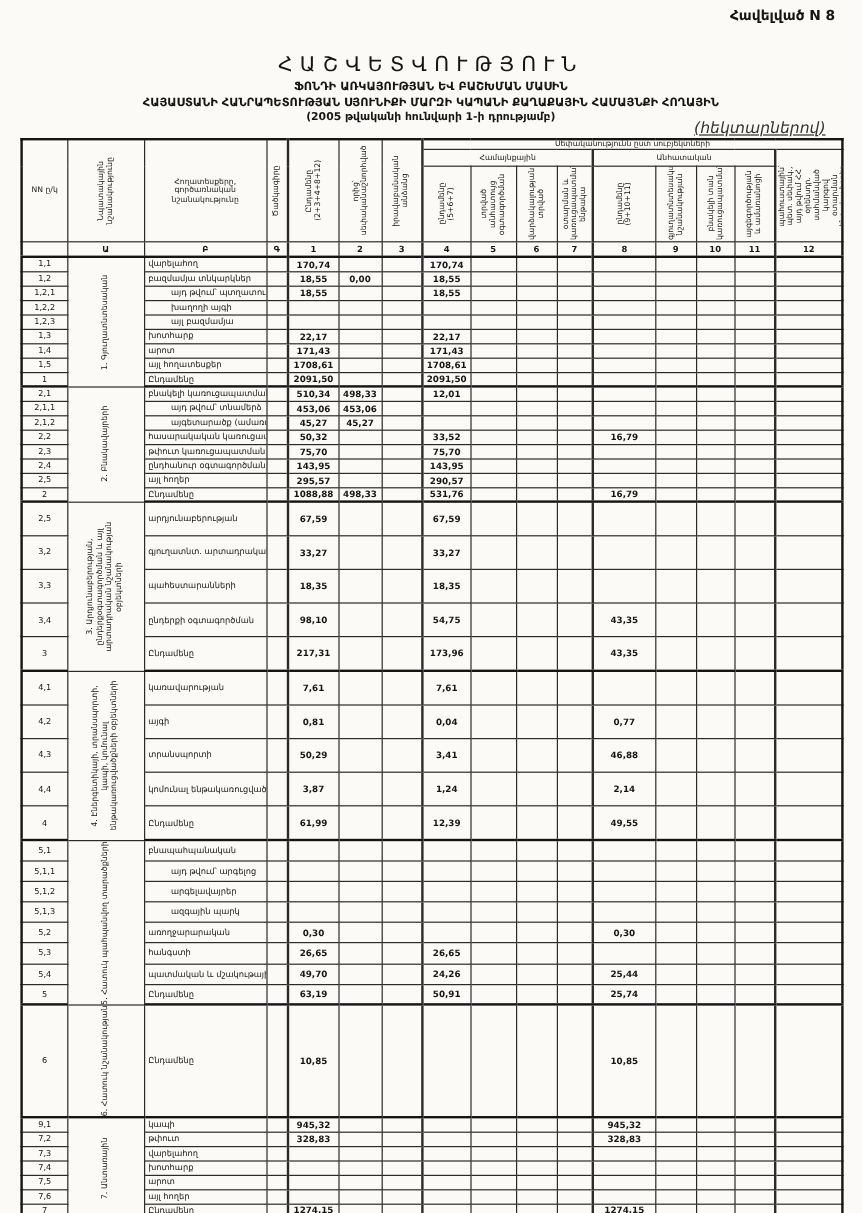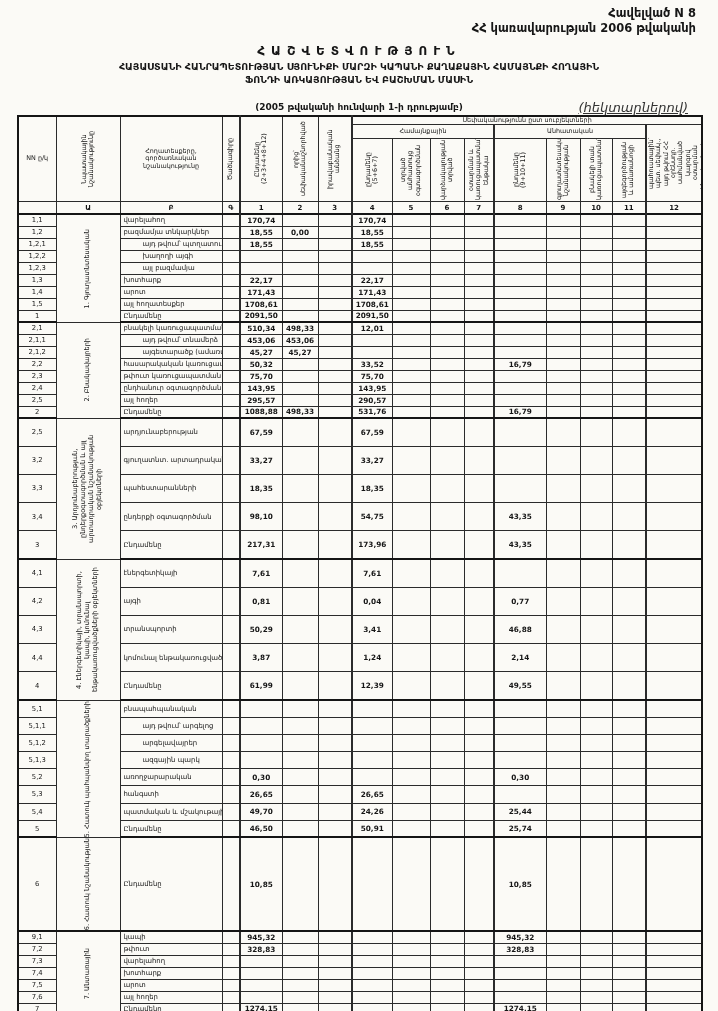--- a/index.html
+++ b/index.html
@@ -10,23 +10,23 @@
     font-family:"DejaVu Sans", sans-serif;
     position:relative;
   }
   .page{position:relative;width:710px;height:1011px;overflow:hidden;}
 
   .appendix{
     position:absolute;top:6px;right:14px;
     text-align:right;font-weight:bold;font-size:11.5px;line-height:1.3;
   }
   .title-block{position:absolute;top:44px;left:0;width:718px;text-align:center;}
-  .main-title{font-weight:bold;font-size:12px;letter-spacing:6px;}
+  .main-title{font-weight:normal;font-size:17px;letter-spacing:6px;}
   .subtitle{font-weight:bold;font-size:9.5px;margin-top:3px;line-height:1.35;}
-  .period{font-weight:bold;font-size:9px;margin-top:15px;}
+  .period{font-weight:bold;font-size:9px;margin-top:0;}
   .unit-note{
     position:absolute;top:100px;right:22px;
     font-style:italic;font-size:13px;color:#333;text-decoration:underline;
   }
 
   table.report{
     position:absolute;top:115px;left:17px;
     border-collapse:collapse;table-layout:fixed;width:684px;
     border:2px solid #151515;
   }
@@ -67,28 +67,27 @@
     font-weight:bold;font-size:11.5px;
   }
 </style>
 </head>
 <body>
 
 <div class="page">
 
   <div class="appendix">
     <div>Հավելված N 8</div>
-    <div>ՀՀ կառավարության 2006 թվականի</div>
   </div>
 
   <div class="title-block">
     <div class="main-title">ՀԱՇՎԵՏՎՈՒԹՅՈՒՆ</div>
     <div class="subtitle">
+      <div>ՖՈՆԴԻ ԱՌԿԱՅՈՒԹՅԱՆ ԵՎ ԲԱՇԽՄԱՆ ՄԱՍԻՆ</div>
       <div>ՀԱՅԱՍՏԱՆԻ ՀԱՆՐԱՊԵՏՈՒԹՅԱՆ ՍՅՈՒՆԻՔԻ ՄԱՐԶԻ ԿԱՊԱՆԻ ՔԱՂԱՔԱՅԻՆ ՀԱՄԱՅՆՔԻ ՀՈՂԱՅԻՆ</div>
-      <div>ՖՈՆԴԻ ԱՌԿԱՅՈՒԹՅԱՆ ԵՎ ԲԱՇԽՄԱՆ ՄԱՍԻՆ</div>
     </div>
     <div class="period">(2005 թվականի հունվարի 1-ի դրությամբ)</div>
   </div>
 
   <div class="unit-note">(հեկտարներով)</div>
 
   <table class="report">
     <colgroup>
       <col style="width:38px">
         <col style="width:64px">
@@ -562,21 +561,21 @@
           <td class="num col-c9"></td>
           <td class="num col-c10"></td>
           <td class="num col-c11"></td>
           <td class="num col-c12"></td>
         </tr>
         <tr>
           <td class="row-num">4,1</td>
           <td class="sec-label" rowspan="5">
             <span class="vert">4. Էներգետիկայի, տրանսպորտի, կապի, կոմունալ ենթակառուցվածքների օբյեկտների</span>
           </td>
-          <td class="lbl">էներգետիկայի</td>
+          <td class="lbl">կառավարության</td>
           <td></td>
           <td class="num col-c1">7,61</td>
           <td class="num col-c2"></td>
           <td class="num col-c3"></td>
           <td class="num col-c4">7,61</td>
           <td class="num col-c5"></td>
           <td class="num col-c6"></td>
           <td class="num col-c7"></td>
           <td class="num col-c8"></td>
           <td class="num col-c9"></td>
@@ -771,21 +770,21 @@
           <td class="num col-c8">25,44</td>
           <td class="num col-c9"></td>
           <td class="num col-c10"></td>
           <td class="num col-c11"></td>
           <td class="num col-c12"></td>
         </tr>
         <tr class="sec-end">
           <td class="row-num">5</td>
           <td class="lbl">Ընդամենը</td>
           <td></td>
-          <td class="num col-c1">46,50</td>
+          <td class="num col-c1">63,19</td>
           <td class="num col-c2"></td>
           <td class="num col-c3"></td>
           <td class="num col-c4">50,91</td>
           <td class="num col-c5"></td>
           <td class="num col-c6"></td>
           <td class="num col-c7"></td>
           <td class="num col-c8">25,74</td>
           <td class="num col-c9"></td>
           <td class="num col-c10"></td>
           <td class="num col-c11"></td>

